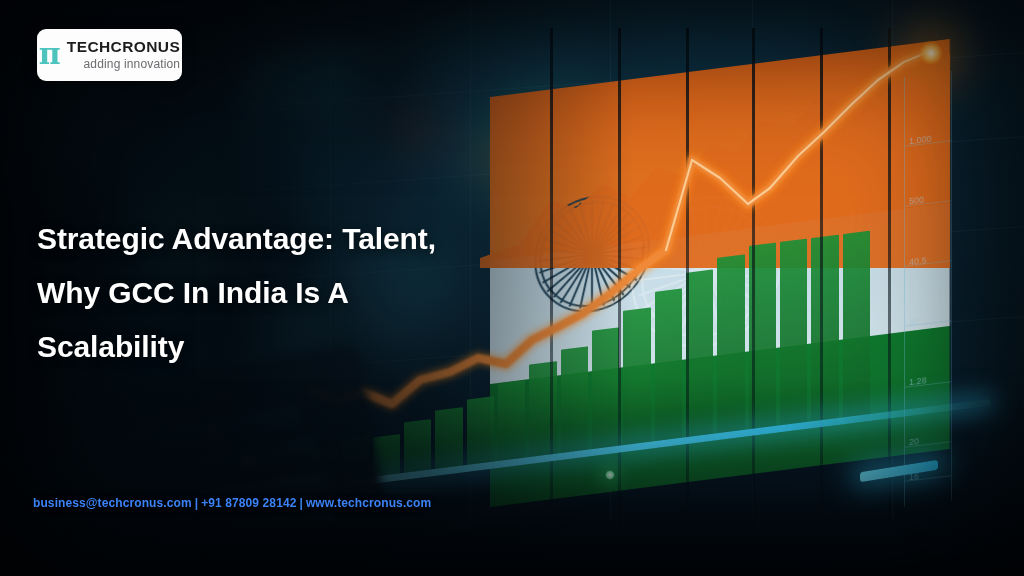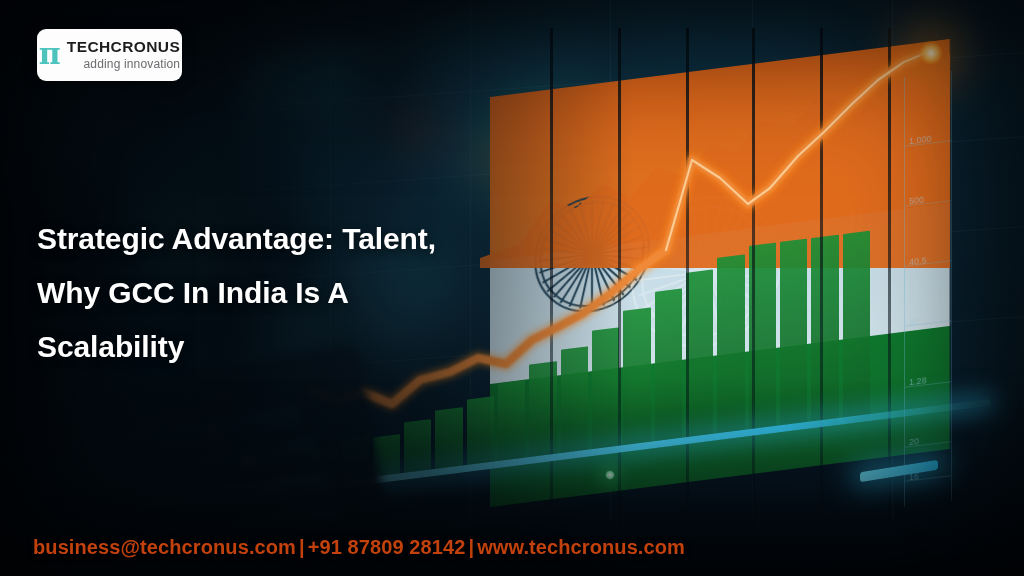--- a/index.html
+++ b/index.html
@@ -149,22 +149,22 @@
 
   #headline{
     position:absolute;left:37px;top:192px;width:430px;
     color:#ffffff;font-size:30px;font-weight:700;line-height:54px;
     letter-spacing:-.1px;
     text-shadow:0 2px 10px rgba(0,0,0,.6);
   }
   #headline .hl{display:block;white-space:nowrap;}
 
   #contact{
-    position:absolute;left:33px;top:536px;
-    color:#c2410c;font-size:20px;font-weight:700;letter-spacing:.1px;
+    position:absolute;left:33px;top:496px;
+    color:#3b82f6;font-size:12px;font-weight:700;letter-spacing:.1px;
     text-shadow:0 1px 7px rgba(0,0,0,.75);
   }
   #contact span{white-space:nowrap;}
   .sep{padding:0 3px;}
 </style>
 </head>
 <body>
 
 <div id="banner">
 

